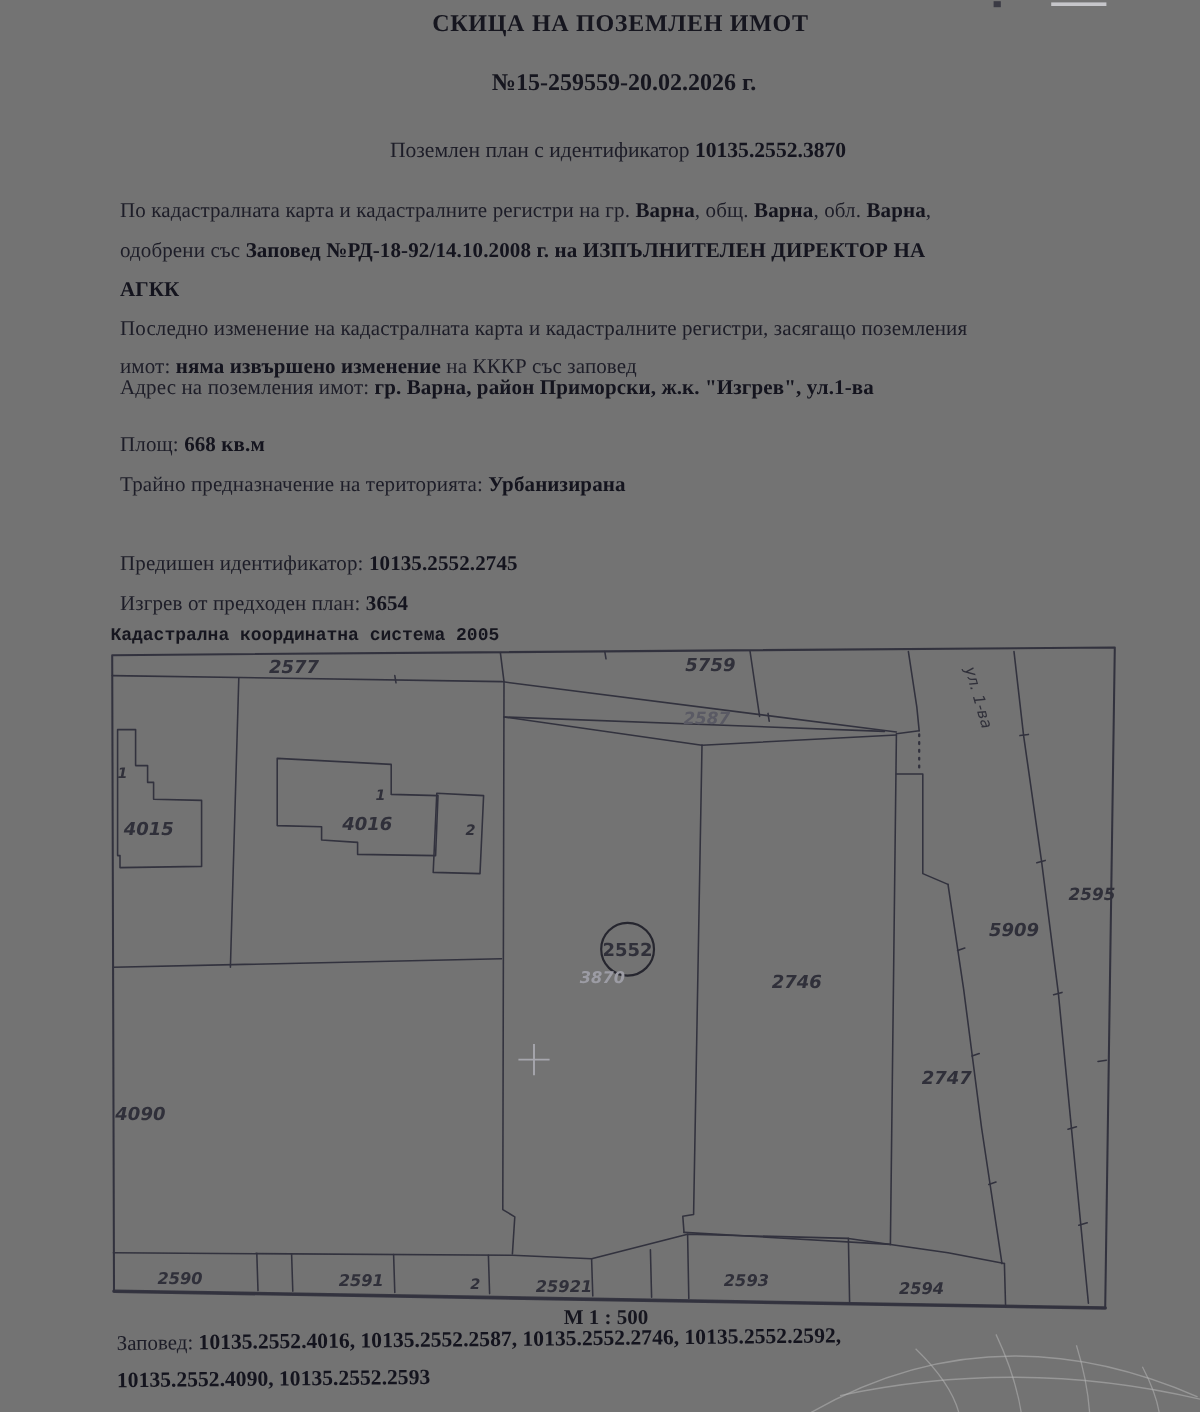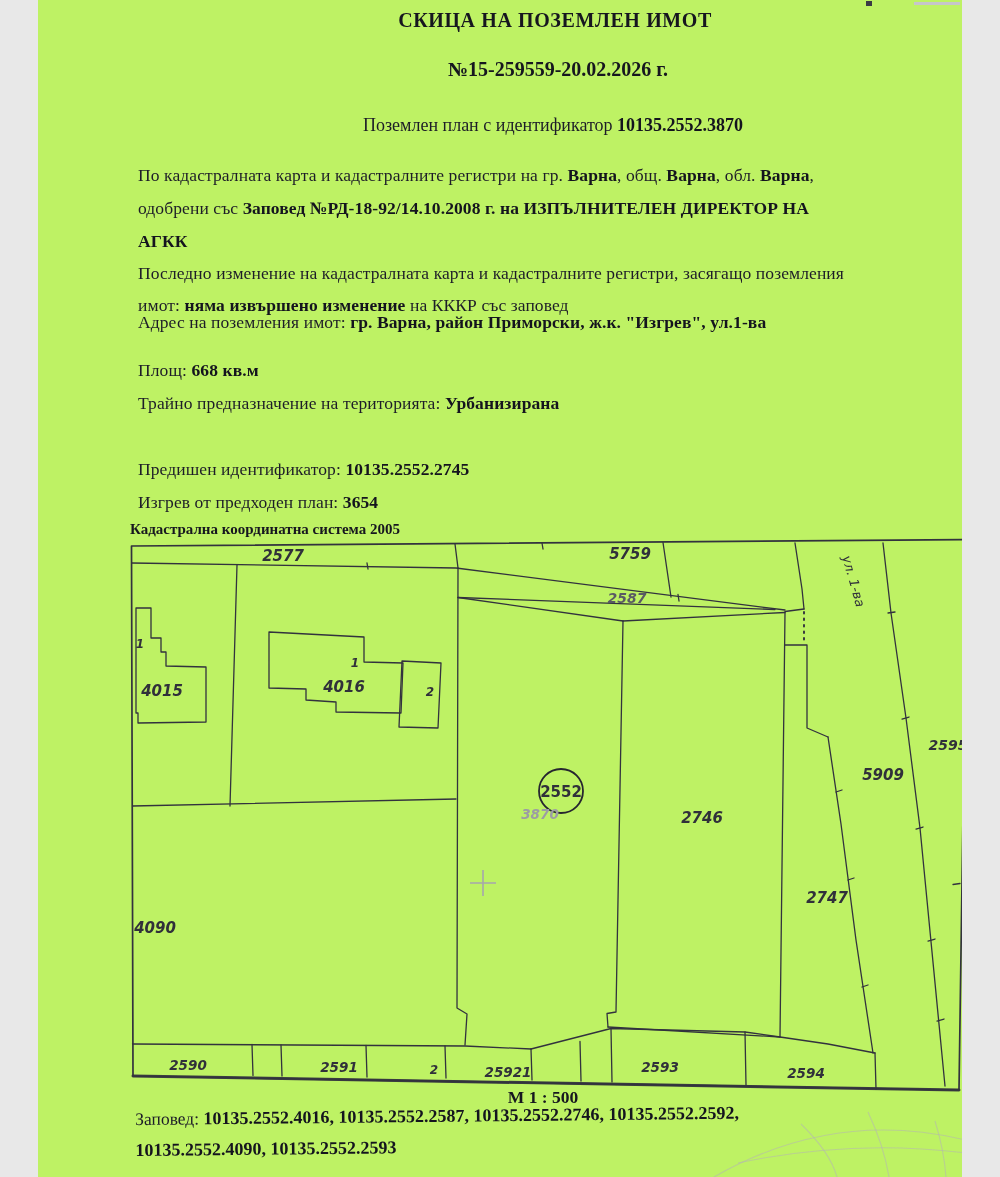--- a/index.html
+++ b/index.html
@@ -1,29 +1,29 @@
 <!DOCTYPE html>
 <html><head>
 <meta charset="utf-8">
 <style>
   html,body{margin:0;padding:0;background:#e8e8e8;}
   .page{
-    position:relative;width:924px;height:1177px;margin:0 auto;
-    background:#bef264;overflow:hidden;
+    position:relative;width:1000px;height:1177px;margin:0 auto;
+    background:#737373;overflow:hidden;
     font-family:"Liberation Serif","DejaVu Serif",serif;
     color:#1d1d28;
   }
   .t{position:absolute;white-space:nowrap;}
   .ctr{left:0;width:1000px;text-align:center;}
   .title{top:9px;left:17px;font-size:20px;font-weight:bold;letter-spacing:.6px;color:#16161f;}
   .docnum{top:58px;left:20px;font-size:20px;font-weight:bold;color:#16161f;}
   .idline{top:115px;left:15px;font-size:18px;}
   .ln{left:100px;font-size:17.5px;letter-spacing:.1px;text-align:right;}
   .b{font-weight:bold;color:#14141e;}
-  .sys{top:521px;left:92px;font-size:15px;font-weight:bold;color:#16161f;}
+  .sys{top:521px;left:92px;font-size:15px;font-weight:bold;color:#16161f;font-family:Liberation Mono, monospace;}
   .scale{top:1087px;left:5px;font-size:17.5px;font-weight:bold;color:#16161f;}
   .neighbors{
     position:absolute;top:1104px;left:97px;width:760px;
     font-size:17.5px;line-height:31px;color:#1d1d28;
     transform:rotate(-0.6deg);transform-origin:left top;
   }
   .neighbors .b{font-size:18px;}
   svg.overlay{position:absolute;left:0;top:0;pointer-events:none;}
   .mapline{stroke:#32323e;stroke-width:1.3;fill:none;stroke-linejoin:round;stroke-linecap:round;}
   .frame{stroke-width:1.7;}

